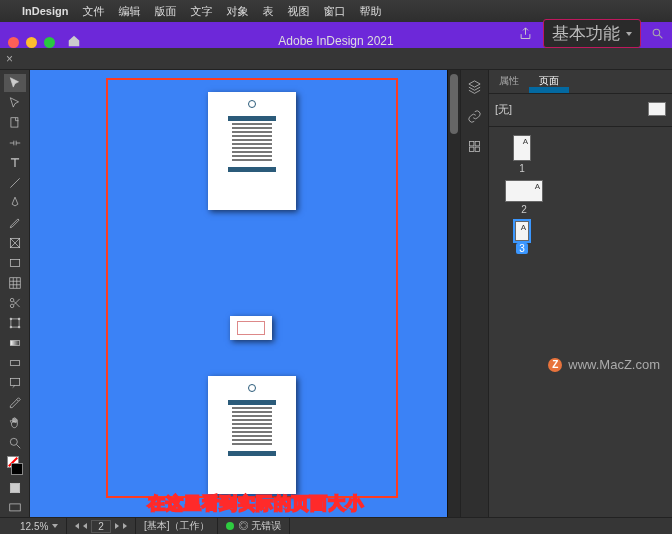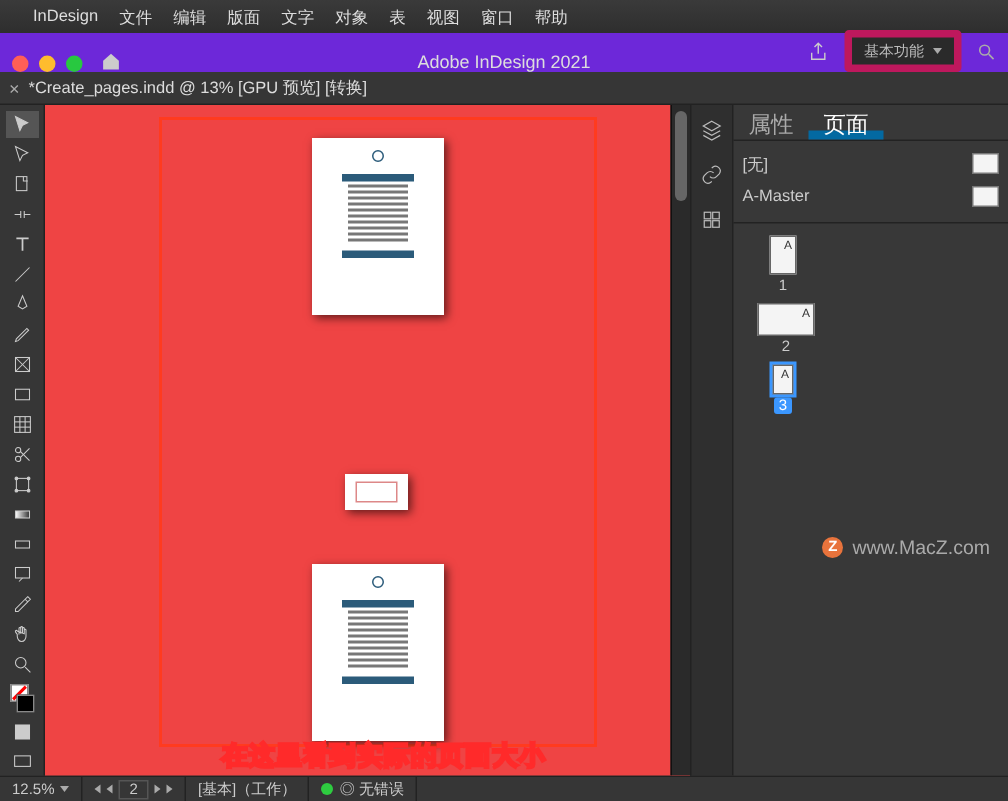--- a/index.html
+++ b/index.html
@@ -1,75 +1,75 @@
 <!DOCTYPE html>
 <html><head>
 <meta charset="utf-8">
 <style>
 * { margin: 0; padding: 0; box-sizing: border-box; font-family: -apple-system, "Helvetica Neue", Arial, sans-serif; }
 body { width: 672px; height: 534px; background: #2f2f2f; overflow: hidden; font-size: 11px; color: #ccc; }
 .menubar { height: 22px; background: linear-gradient(#3a3a3a,#2e2e2e); display: flex; align-items: center; padding: 0 8px; gap: 14px; color: #ddd; }
 .menubar .apple { font-size: 13px; }
 .menubar span { cursor: default; }
-.menubar b { font-weight: 400; }
+.menubar b { font-weight: 700; }
 .titlebar { height: 26px; background: #6d28d9; display: flex; align-items: flex-end; padding: 0 8px; color: #bbb; position: relative; }
 .traffic { display: flex; gap: 7px; margin-right: 12px; }
 .dot { width: 11px; height: 11px; border-radius: 50%; }
 .dot.r{background:#ff5f57}.dot.y{background:#febc2e}.dot.g{background:#28c840}
 .home-icon { width:14px; height:14px; margin-right:8px; fill:#ccc; }
 .titlebar .title { position:absolute; left:50%; transform:translateX(-50%); color:#ddd; font-size:12px; }
 .titlebar .right { margin-left:auto; display:flex; align-items:center; gap:10px; }
 .share-ico{width:15px;height:15px;stroke:#ccc;fill:none;stroke-width:1.5}
-.wsdrop{background:#2a2a2a;border:5px solid #be185d;padding:2px 8px;border-radius:3px;display:flex;align-items:center;gap:6px;font-size:10px;}
+.wsdrop{background:#2a2a2a;border:1px solid #be185d;padding:2px 8px;border-radius:3px;display:flex;align-items:center;gap:6px;font-size:17px;}
 .tabbar { height: 22px; background: #363636; display:flex; align-items:center; padding-left:6px; border-bottom:1px solid #222;}
 .tabbar .tabx{color:#aaa;margin-right:6px;font-size:12px;}
 .tabbar .docname{color:#ddd;font-size:11px;}
 .main { display:flex; height: calc(534px - 22px - 26px - 22px - 17px); }
 .ltools { width: 30px; background:#363636; display:flex; flex-direction:column; align-items:center; padding-top:4px; gap:2px; border-right:1px solid #222;}
 .ltools .tool { width:22px; height:20px; display:flex; align-items:center; justify-content:center; color:#ccc; position:relative;}
 .ltools .tool.sel{background:#555;}
 .ltools .tool svg{width:14px;height:14px;stroke:#ccc;fill:none;stroke-width:1.2;}
 .ltools .tool.fillstroke{height:26px;}
 .ltools .tool .fgsq{position:absolute;width:12px;height:12px;background:#fff;border:1px solid #888;top:2px;left:3px;}
 .ltools .tool .bgsq{position:absolute;width:12px;height:12px;background:#000;border:1px solid #888;bottom:2px;right:3px;}
 .ltools .tool .redslash{position:absolute;width:12px;height:2px;background:red;transform:rotate(-45deg);top:7px;left:3px;}
-.canvas { flex:1; background:#ef4444; position:relative; overflow:hidden;}
+.canvas { flex:1; background:#3b82f6; position:relative; overflow:hidden;}
 .scrollv{position:absolute;right:0;top:0;bottom:0;width:13px;background:#2a2a2a;border-left:1px solid #111;}
 .scrollv .thumb{position:absolute;left:2px;right:2px;top:4px;height:60px;background:#666;border-radius:4px;}
 .redframe{position:absolute;left:76px;top:8px;width:292px;height:420px;border:2px solid #ff3b1f;}
 .page{position:absolute;background:#fff;box-shadow:2px 2px 6px rgba(0,0,0,0.6);}
 .psim{position:absolute;inset:6px 10px;display:flex;flex-direction:column;align-items:center;gap:2px;}
 .psim .hd{width:70%;height:5px;background:#2b5b7a;margin-top:4px;}
 .psim .bl{width:58%;height:2px;background:#777;}
 .psim .circ{width:8px;height:8px;border-radius:50%;border:1px solid #2b5b7a;margin:2px 0;}
 .annot{position:absolute;left:118px;bottom:2px;font-size:17px;font-weight:700;color:#fff;-webkit-text-stroke:2px #ff2a2a; letter-spacing:1px;}
 .riconcol{width:28px;background:#2f2f2f;display:flex;flex-direction:column;align-items:center;gap:10px;padding-top:6px;border-left:1px solid #222;}
 .riconcol .ib{width:20px;height:20px;display:flex;align-items:center;justify-content:center;}
 .riconcol svg{width:15px;height:15px;stroke:#bbb;fill:none;stroke-width:1.3;}
 .panel{width:184px;background:#383838;border-left:1px solid #222;display:flex;flex-direction:column;}
 .ptabs{display:flex;height:24px;border-bottom:1px solid #222;}
-.ptab{padding:4px 10px;font-size:15px;color:#aaa;cursor:default;}
+.ptab{padding:4px 10px;font-size:10px;color:#aaa;cursor:default;}
 .ptab.act{color:#fff;border-bottom:6px solid #0369a1;}
 .masters{border-bottom:1px solid #222;padding:4px 6px 6px;}
 .mrow{display:flex;align-items:center;justify-content:space-between;height:22px;}
 .mrow .mlabel{color:#ccc;font-size:11px;}
 .mthumb{width:18px;height:14px;background:#f4f4f4;border:1px solid #777;}
 .pagespane{flex:1;padding:8px 6px 4px;display:flex;flex-direction:column;align-items:flex-start;gap:6px;}
 .pgwrap{display:flex;flex-direction:column;align-items:center;}
 .pgthumb{background:#f4f4f4;border:1px solid #666;position:relative;}
 .pgthumb .lett{position:absolute;top:1px;right:2px;font-size:8px;color:#333;}
 .pgthumb.sel{outline:2px solid #3b97ff;}
 .pgnum{font-size:10px;color:#ccc;margin-top:2px;}
 .pgnum.selnum{background:#3b97ff;color:#fff;padding:0 3px;border-radius:2px;}
 .watermark{position:absolute;right:12px;bottom:162px;display:flex;align-items:center;gap:6px;color:#aaa;font-size:13px;}
 .watermark .c{width:14px;height:14px;border-radius:50%;background:#e8733c;color:#fff;font-size:10px;display:flex;align-items:center;justify-content:center;font-weight:700;}
 .pfoot{height:22px;border-top:1px solid #222;display:flex;align-items:center;justify-content:space-between;padding:0 6px;font-size:10px;color:#ccc;}
 .pfoot .ico{display:flex;gap:8px;}
 .pfoot svg{width:12px;height:12px;stroke:#bbb;fill:none;stroke-width:1.3;}
-.statusbar{height:17px;background:#363636;display:flex;align-items:center;font-size:10px;color:#ccc;border-top:1px solid #222;}
+.statusbar{height:17px;background:#363636;display:flex;align-items:center;font-size:10px;color:#ccc;border-top:1px solid #222;padding-left:12px;}
 .statusbar .seg{padding:0 8px;border-right:1px solid #222;display:flex;align-items:center;gap:4px;height:100%;}
 .statusbar .green{width:8px;height:8px;border-radius:50%;background:#2ecc40;}
 .chev{width:0;height:0;border-left:3px solid transparent;border-right:3px solid transparent;border-top:4px solid #aaa;display:inline-block;}
 .chevr{width:0;height:0;border-top:3px solid transparent;border-bottom:3px solid transparent;border-left:4px solid #aaa;display:inline-block;}
 .chevl{width:0;height:0;border-top:3px solid transparent;border-bottom:3px solid transparent;border-right:4px solid #aaa;display:inline-block;}
 .srch{width:13px;height:13px;fill:#aaa;}
 </style>
 </head>
 <body>
 
@@ -107,21 +107,20 @@
     </div>
     <svg class="srch" viewBox="0 0 24 24">
         <circle cx="10" cy="10" r="6" fill="none" stroke="#aaa" stroke-width="2"></circle>
         <line x1="15" y1="15" x2="21" y2="21" stroke="#aaa" stroke-width="2"></line>
       </svg>
   </div>
 </div>
 
 <div class="tabbar">
   <span class="tabx">×</span>
-  <span class="docname">*Create_pages.indd @ 13% [GPU 预览] [转换]</span>
 </div>
 
 <div class="main">
 
   <div class="ltools">
     <div class="tool sel">
         <svg viewBox="0 0 24 24">
           <path d="M4 3l5 16 3-6 6-3z" fill="#ccc"></path>
         </svg>
       </div>
@@ -326,24 +325,20 @@
   <div class="panel">
     <div class="ptabs">
       <div class="ptab">属性</div>
       <div class="ptab act">页面</div>
     </div>
     <div class="masters">
       <div class="mrow">
         <span class="mlabel">[无]</span>
         <div class="mthumb"></div>
       </div>
-      <div class="mrow">
-        <span class="mlabel">A-Master</span>
-        <div class="mthumb"></div>
-      </div>
     </div>
     <div class="pagespane">
       <div class="pgwrap" style="margin-left:18px;">
         <div class="pgthumb" style="width:18px;height:26px;">
             <span class="lett">A</span>
           </div>
         <div class="pgnum">1</div>
       </div>
       <div class="pgwrap" style="margin-left:10px;">
         <div class="pgthumb" style="width:38px;height:22px;">

